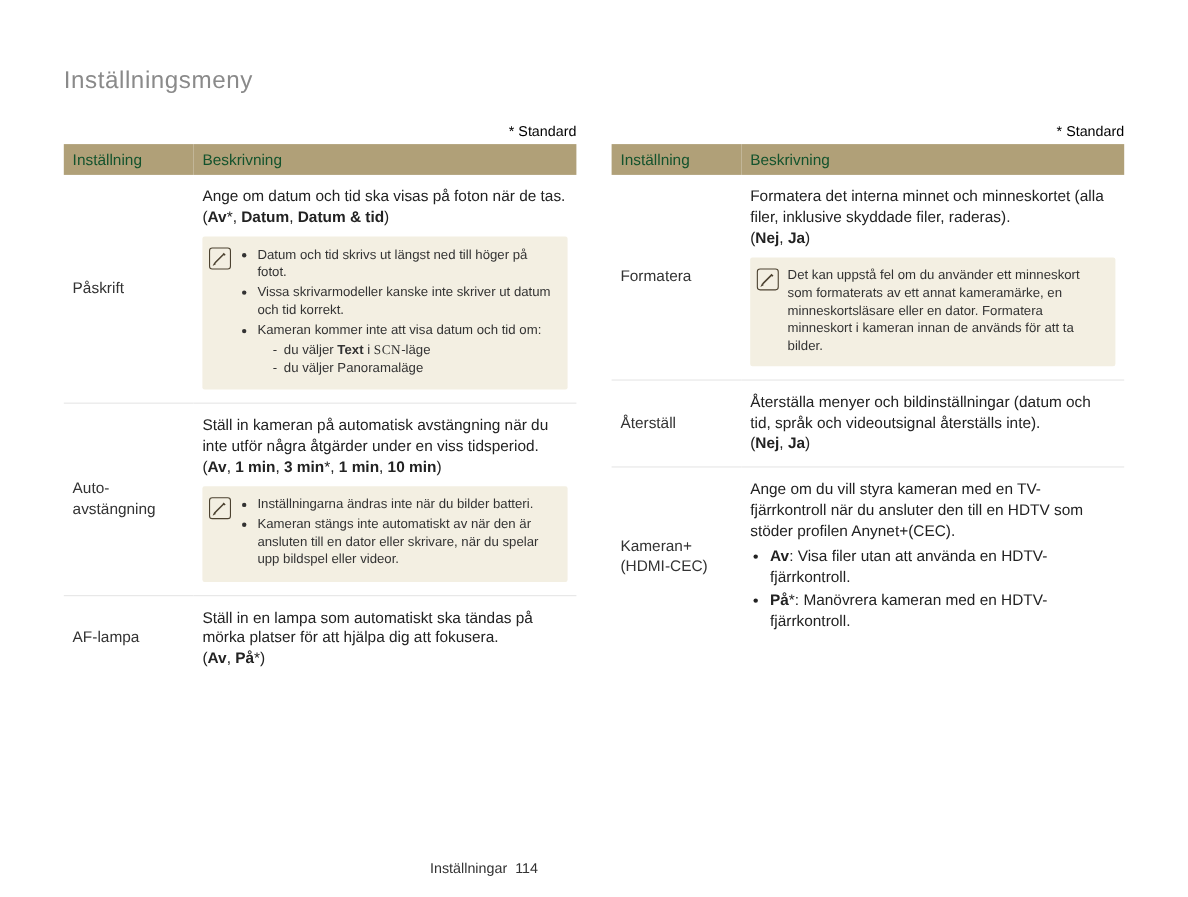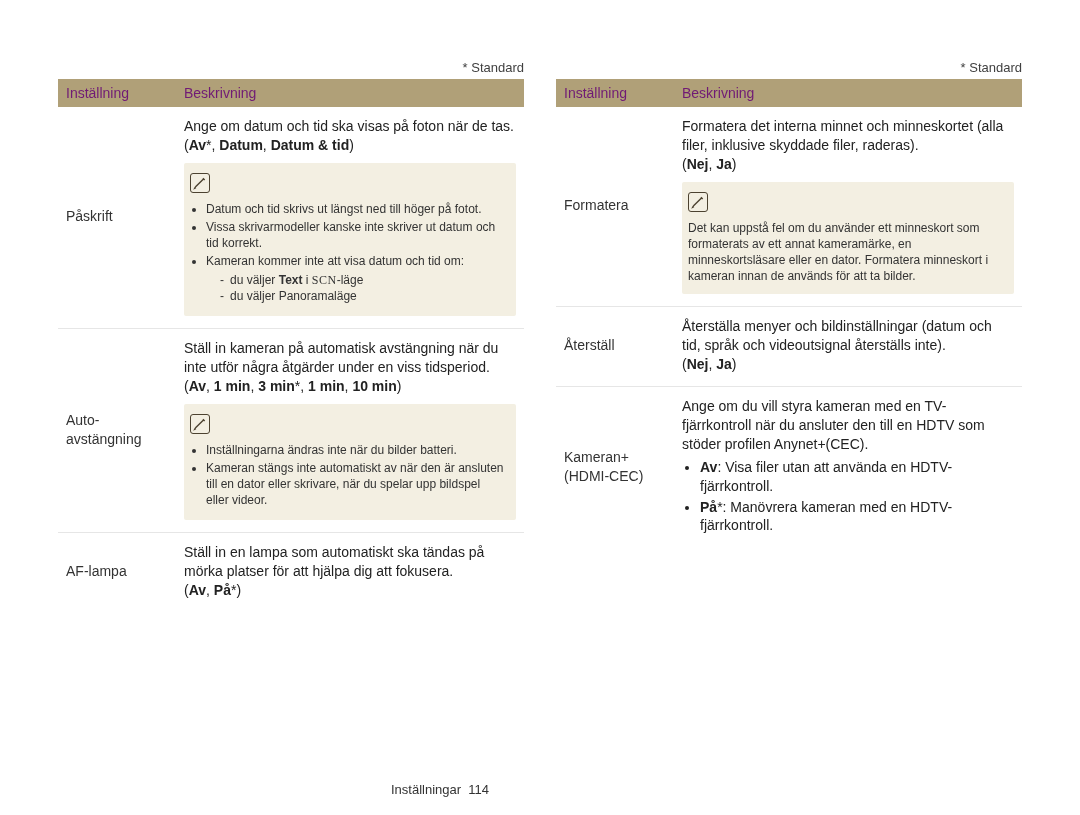--- a/index.html
+++ b/index.html
@@ -28,32 +28,32 @@
     display: flex;
     gap: 32px;
   }
   .col {
     flex: 1;
     min-width: 0;
   }
   .standard {
     text-align: right;
     font-size: 13px;
-    color: #404040;
+    color: #000000;
     margin-bottom: 4px;
   }
   table.settings {
     width: 100%;
     border-collapse: collapse;
     table-layout: fixed;
   }
   table.settings col.c1 { width: 118px; }
   table.settings th {
     background: #b0a078;
-    color: #701a75;
+    color: #14532d;
     font-weight: 400;
     text-align: left;
     font-size: 14px;
     padding: 6px 8px;
   }
   table.settings td {
     vertical-align: top;
     font-size: 14px;
     padding: 10px 8px 12px 8px;
     line-height: 1.35;
@@ -67,21 +67,20 @@
   }
   .opts { font-weight: normal; }
   .opts b { font-weight: bold; }
   .notebox {
     display: flex;
     gap: 8px;
     background: #f3efe2;
     border-radius: 2px;
     padding: 8px 10px 10px 6px;
     margin-top: 8px;
-    flex-direction: column;
   }
   .note-icon {
     flex-shrink: 0;
     width: 20px;
     height: 20px;
     border: 1.5px solid #4c4230;
     border-radius: 3px;
     color: #4c4230;
     box-sizing: border-box;
     display: flex;
@@ -123,20 +122,21 @@
     width: 880px;
     text-align: center;
     font-size: 13px;
     color: #333;
   }
 </style>
 </head>
 <body>
 
 <div class="page">
+  <div class="title">Inställningsmeny</div>
 
   <div class="columns">
 
     <div class="col">
       <div class="standard">* Standard</div>
       <table class="settings">
         <colgroup>
             <col class="c1">
             <col>
           </colgroup>

